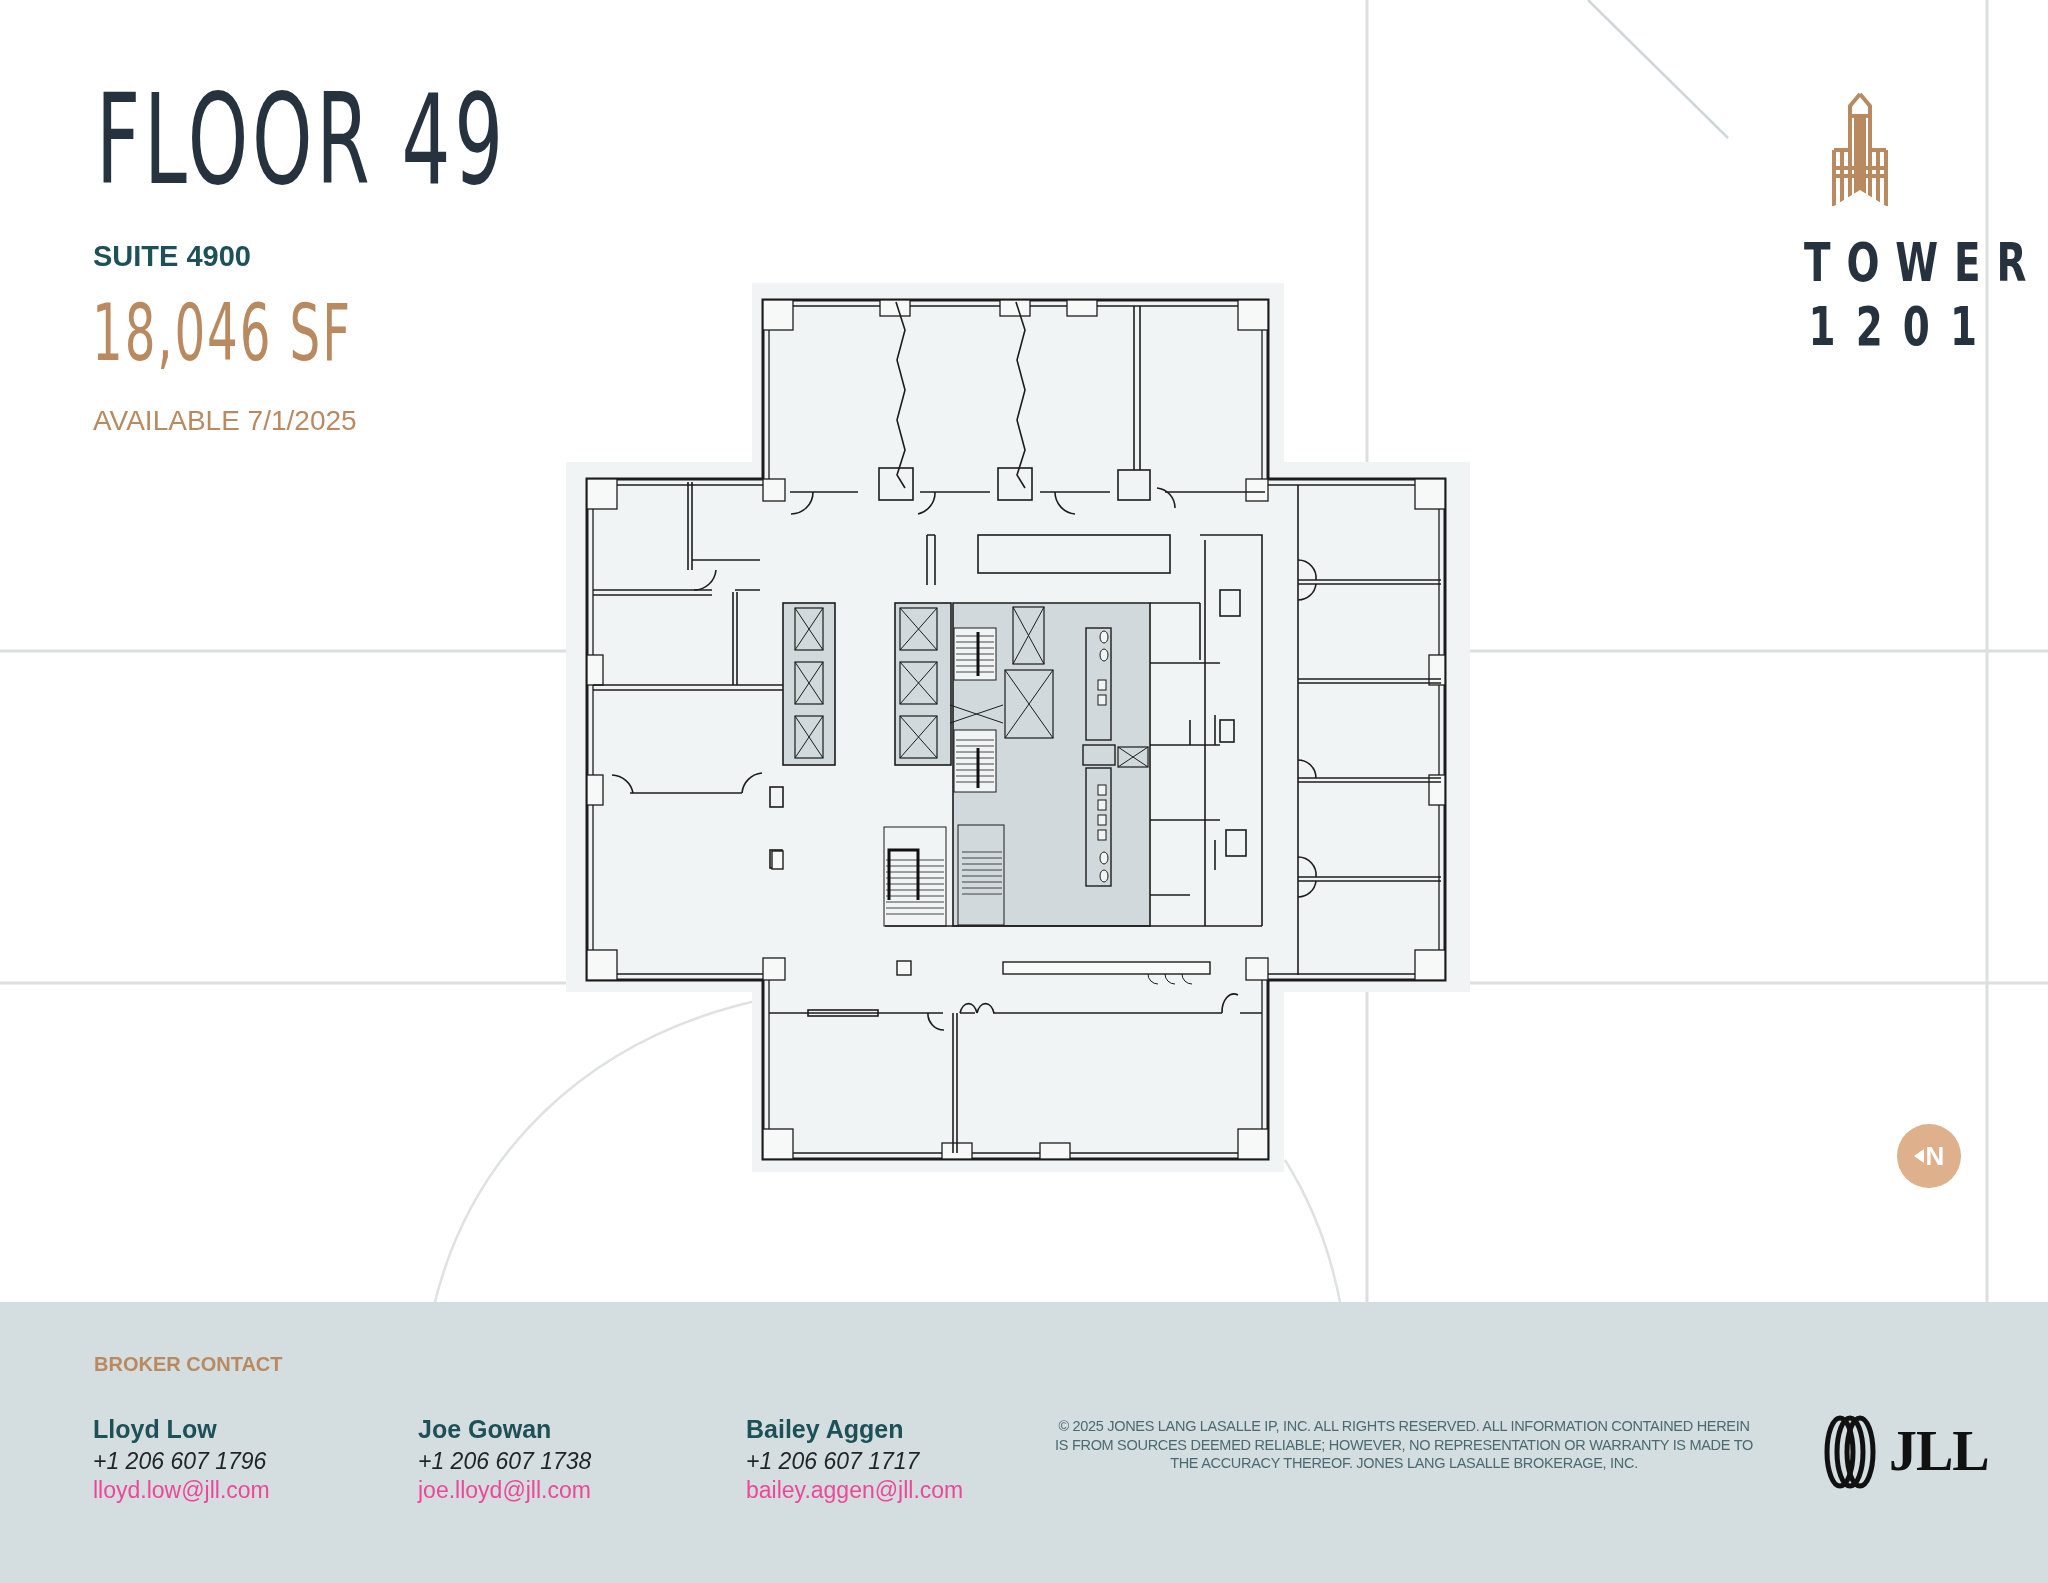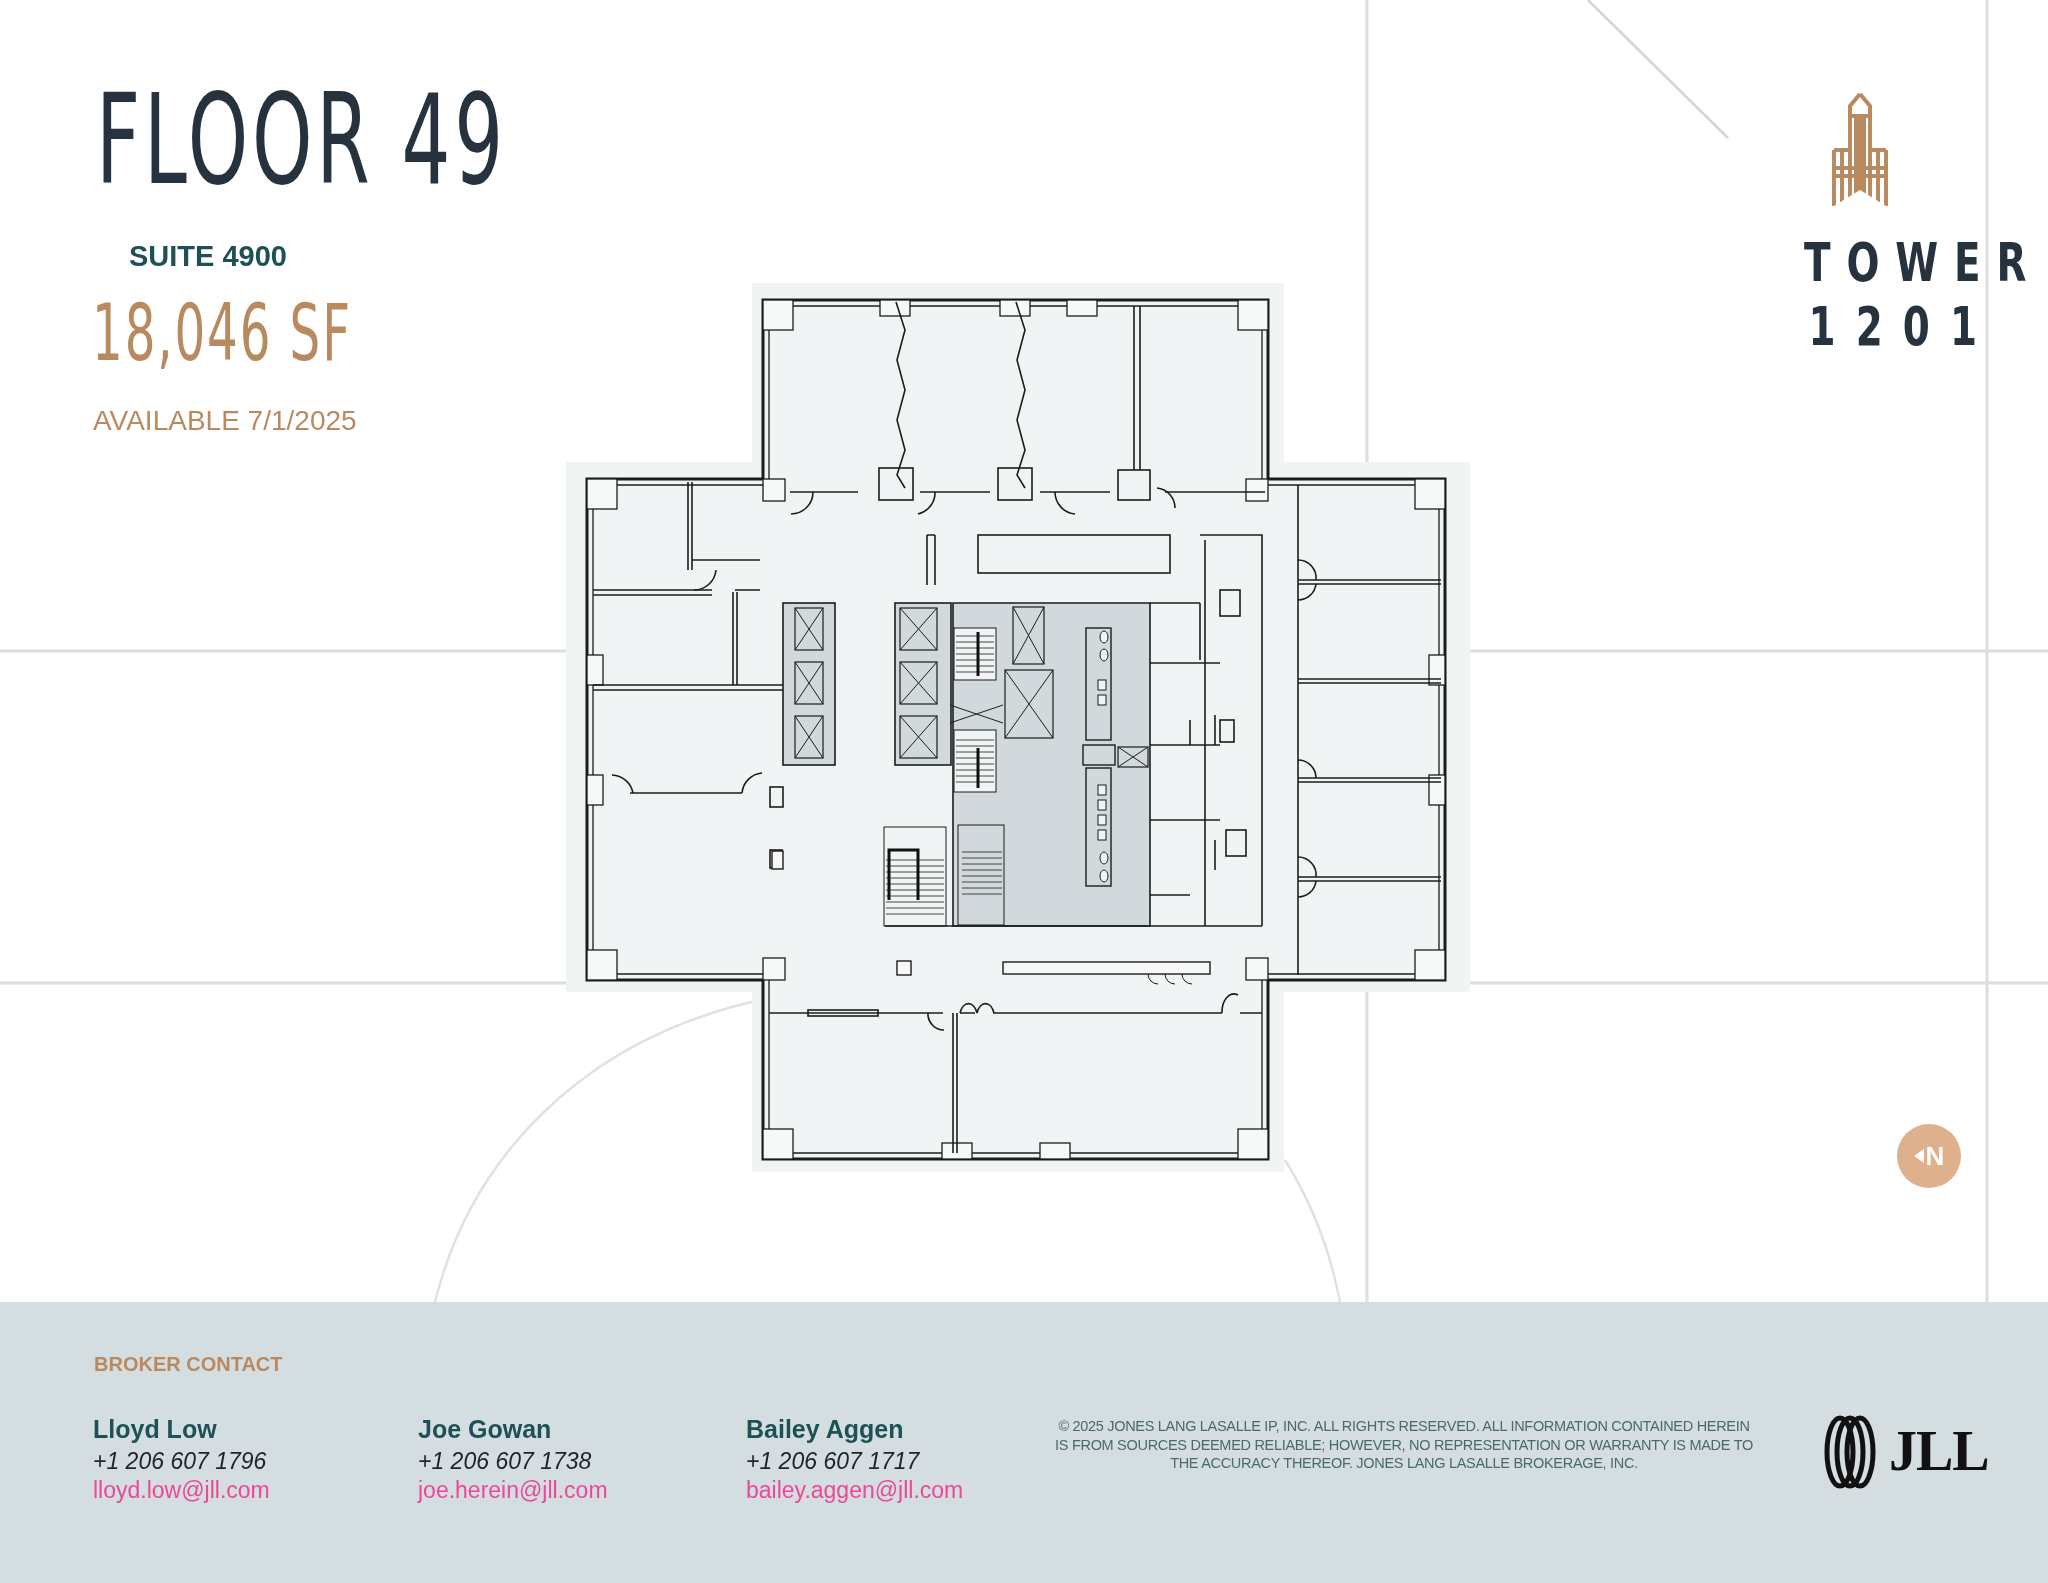--- a/index.html
+++ b/index.html
@@ -17,21 +17,21 @@
       font-family: "DejaVu Sans", sans-serif;
       font-size: 124px; line-height: 124px; font-weight: normal;
       color: #26323d;
       transform: scaleX(0.62); transform-origin: left top;
       letter-spacing: 6px;
       white-space: nowrap;
     }
     .suite {
       left: 93px; top: 240px;
       font-size: 29px; line-height: 32px; font-weight: bold;
-      color: #1d5157; white-space: nowrap; margin-left: 36px;
+      color: #1d5157; white-space: nowrap;
     }
     .area {
       left: 92px; top: 294px;
       font-family: "DejaVu Sans", sans-serif;
       font-size: 78px; line-height: 78px;
       color: #b98a60;
       transform: scaleX(0.62); transform-origin: left top;
       letter-spacing: 3px; white-space: nowrap;
     }
     .available {
@@ -321,21 +321,21 @@
 <div class="abs footer-heading">BROKER CONTACT</div>
 
 <div class="contact" style="left:93px;">
   <div class="name">Lloyd Low</div>
   <div class="phone">+1 206 607 1796</div>
   <div class="email">lloyd.low@jll.com</div>
 </div>
 <div class="contact" style="left:418px;">
   <div class="name">Joe Gowan</div>
   <div class="phone">+1 206 607 1738</div>
-  <div class="email">joe.herein@jll.com</div>
+  <div class="email">joe.lloyd@jll.com</div>
 </div>
 <div class="contact" style="left:746px;">
   <div class="name">Bailey Aggen</div>
   <div class="phone">+1 206 607 1717</div>
   <div class="email">bailey.aggen@jll.com</div>
 </div>
 
 <div class="abs disclaimer">© 2025 Jones Lang LaSalle IP, Inc. All rights reserved. All information contained herein is from sources deemed reliable; however, no representation or warranty is made to the accuracy thereof. Jones Lang LaSalle Brokerage, Inc.</div>
 
 <svg class="abs jll-logo" viewBox="0 0 166 76">

